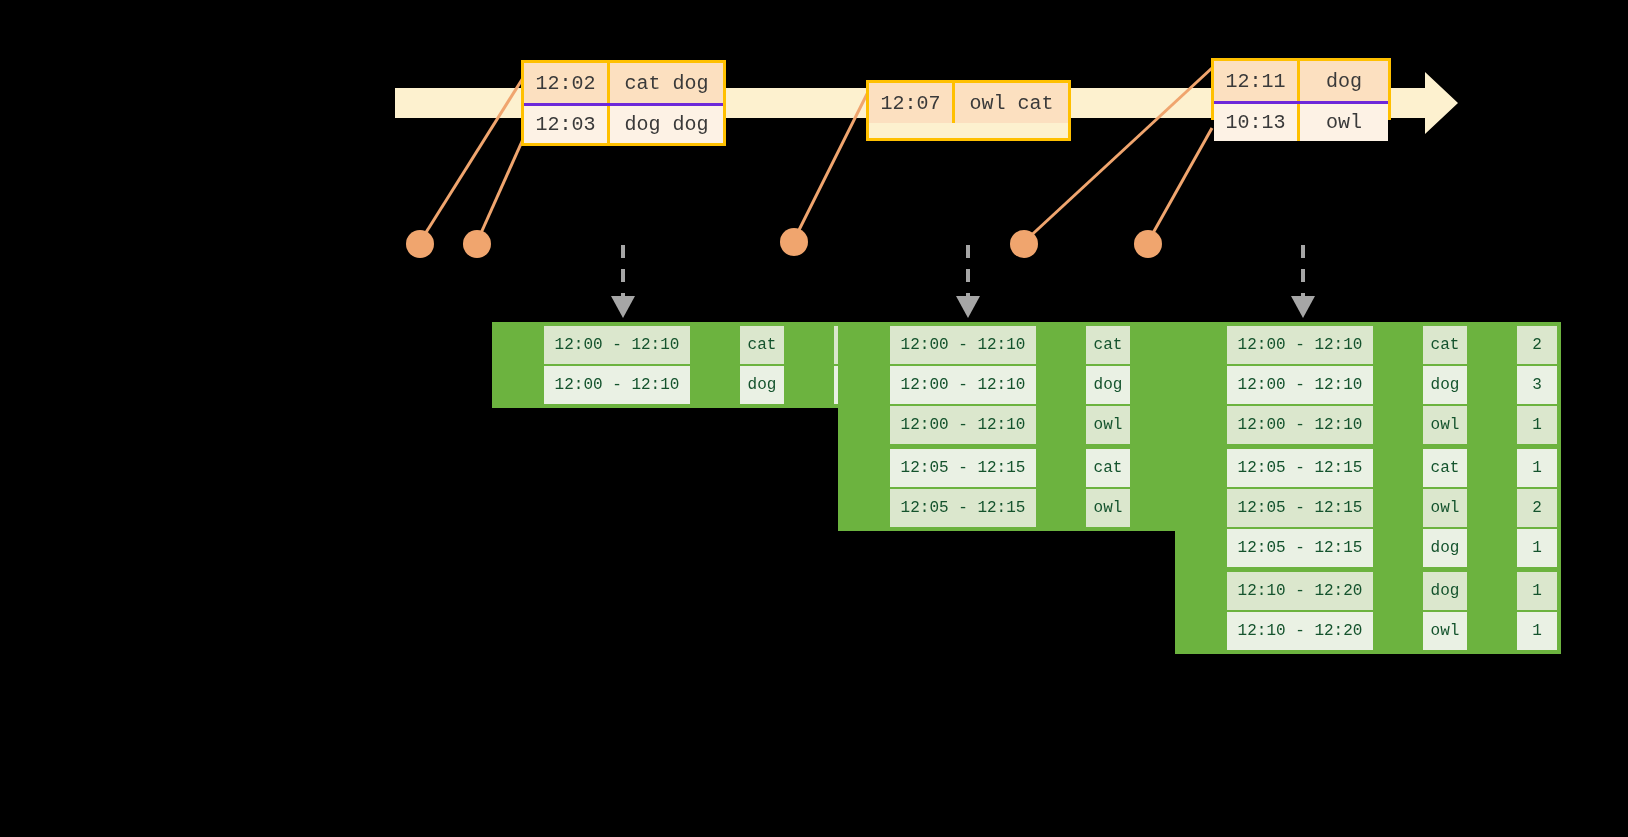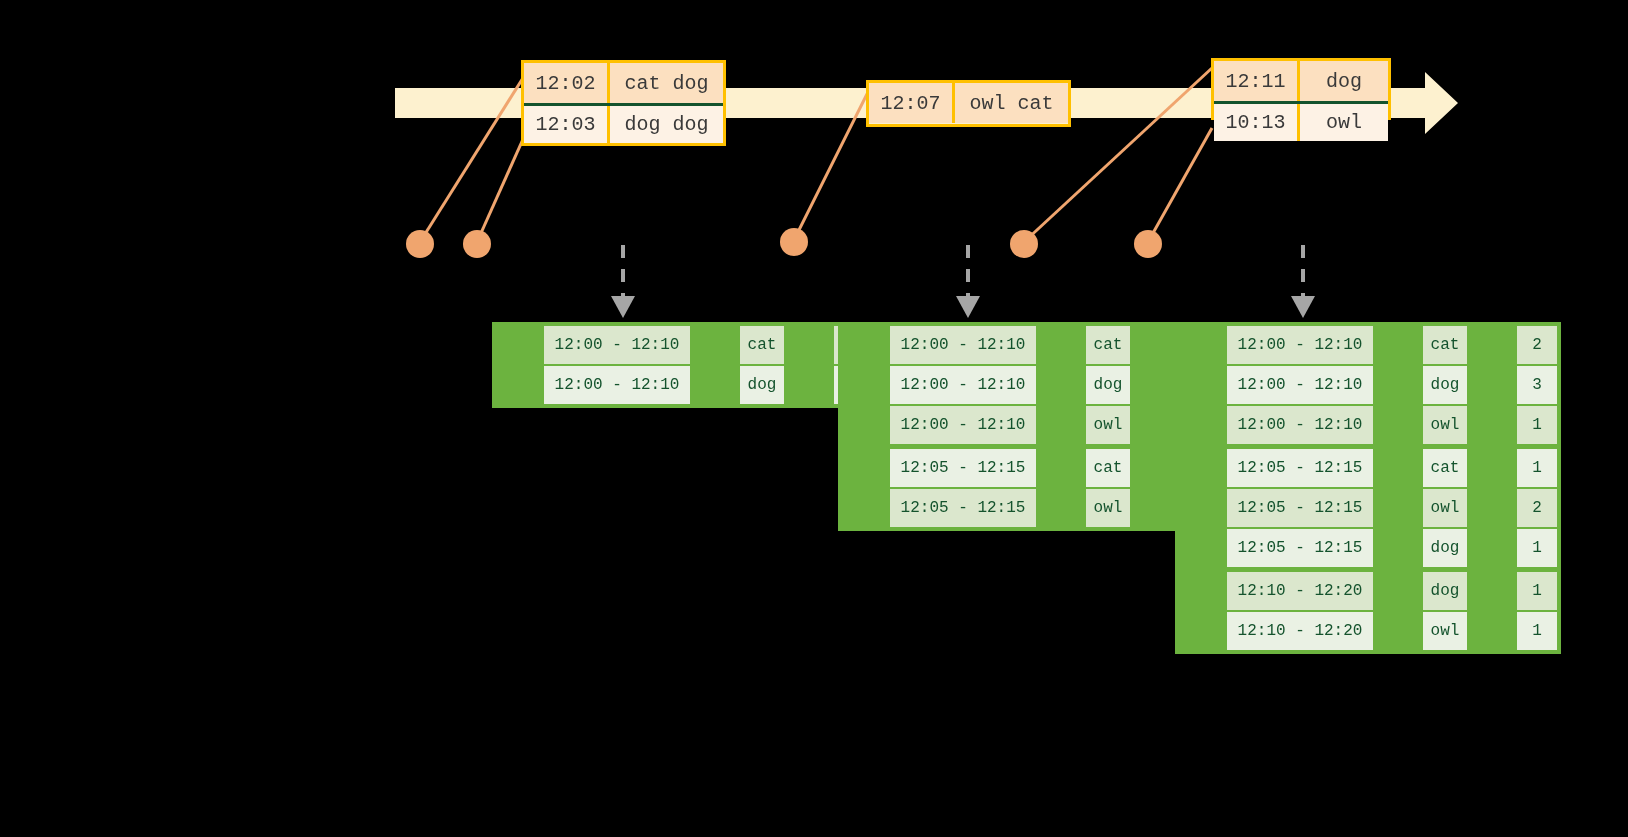--- a/index.html
+++ b/index.html
@@ -41,21 +41,21 @@
     border: 3px solid #ffc000;
     box-sizing: border-box;
     background: #fdf1cf;
   }
   .evt-row {
     display: flex;
     height: 40px;
     box-sizing: border-box;
   }
   .evt-row + .evt-row {
-    border-top: 3px solid #14532d;
+    border-top: 3px solid #6d28d9;
   }
   .evt-row.shade   { background: #fce0c0; }
   .evt-row.plain   { background: #fdf2e5; }
   .evt-time {
     width: 86px;
     display: flex;
     align-items: center;
     justify-content: center;
     font-size: 20px;
     color: #3a3a3a;
@@ -147,21 +147,21 @@
     <div class="evt-row shade">
       <div class="evt-time">12:02</div>
       <div class="evt-text">cat dog</div>
     </div>
     <div class="evt-row plain">
       <div class="evt-time">12:03</div>
       <div class="evt-text">dog dog</div>
     </div>
   </div>
 
-  <div class="evt-box" style="left:866px; top:80px; width:205px; height:47px;">
+  <div class="evt-box" style="left:866px; top:80px; width:205px; height:61px;">
     <div class="evt-row shade">
       <div class="evt-time">12:07</div>
       <div class="evt-text">owl cat</div>
     </div>
   </div>
 
   <div class="evt-box" style="left:1211px; top:58px; width:180px; height:62px;">
     <div class="evt-row shade">
       <div class="evt-time">12:11</div>
       <div class="evt-text">dog</div>

